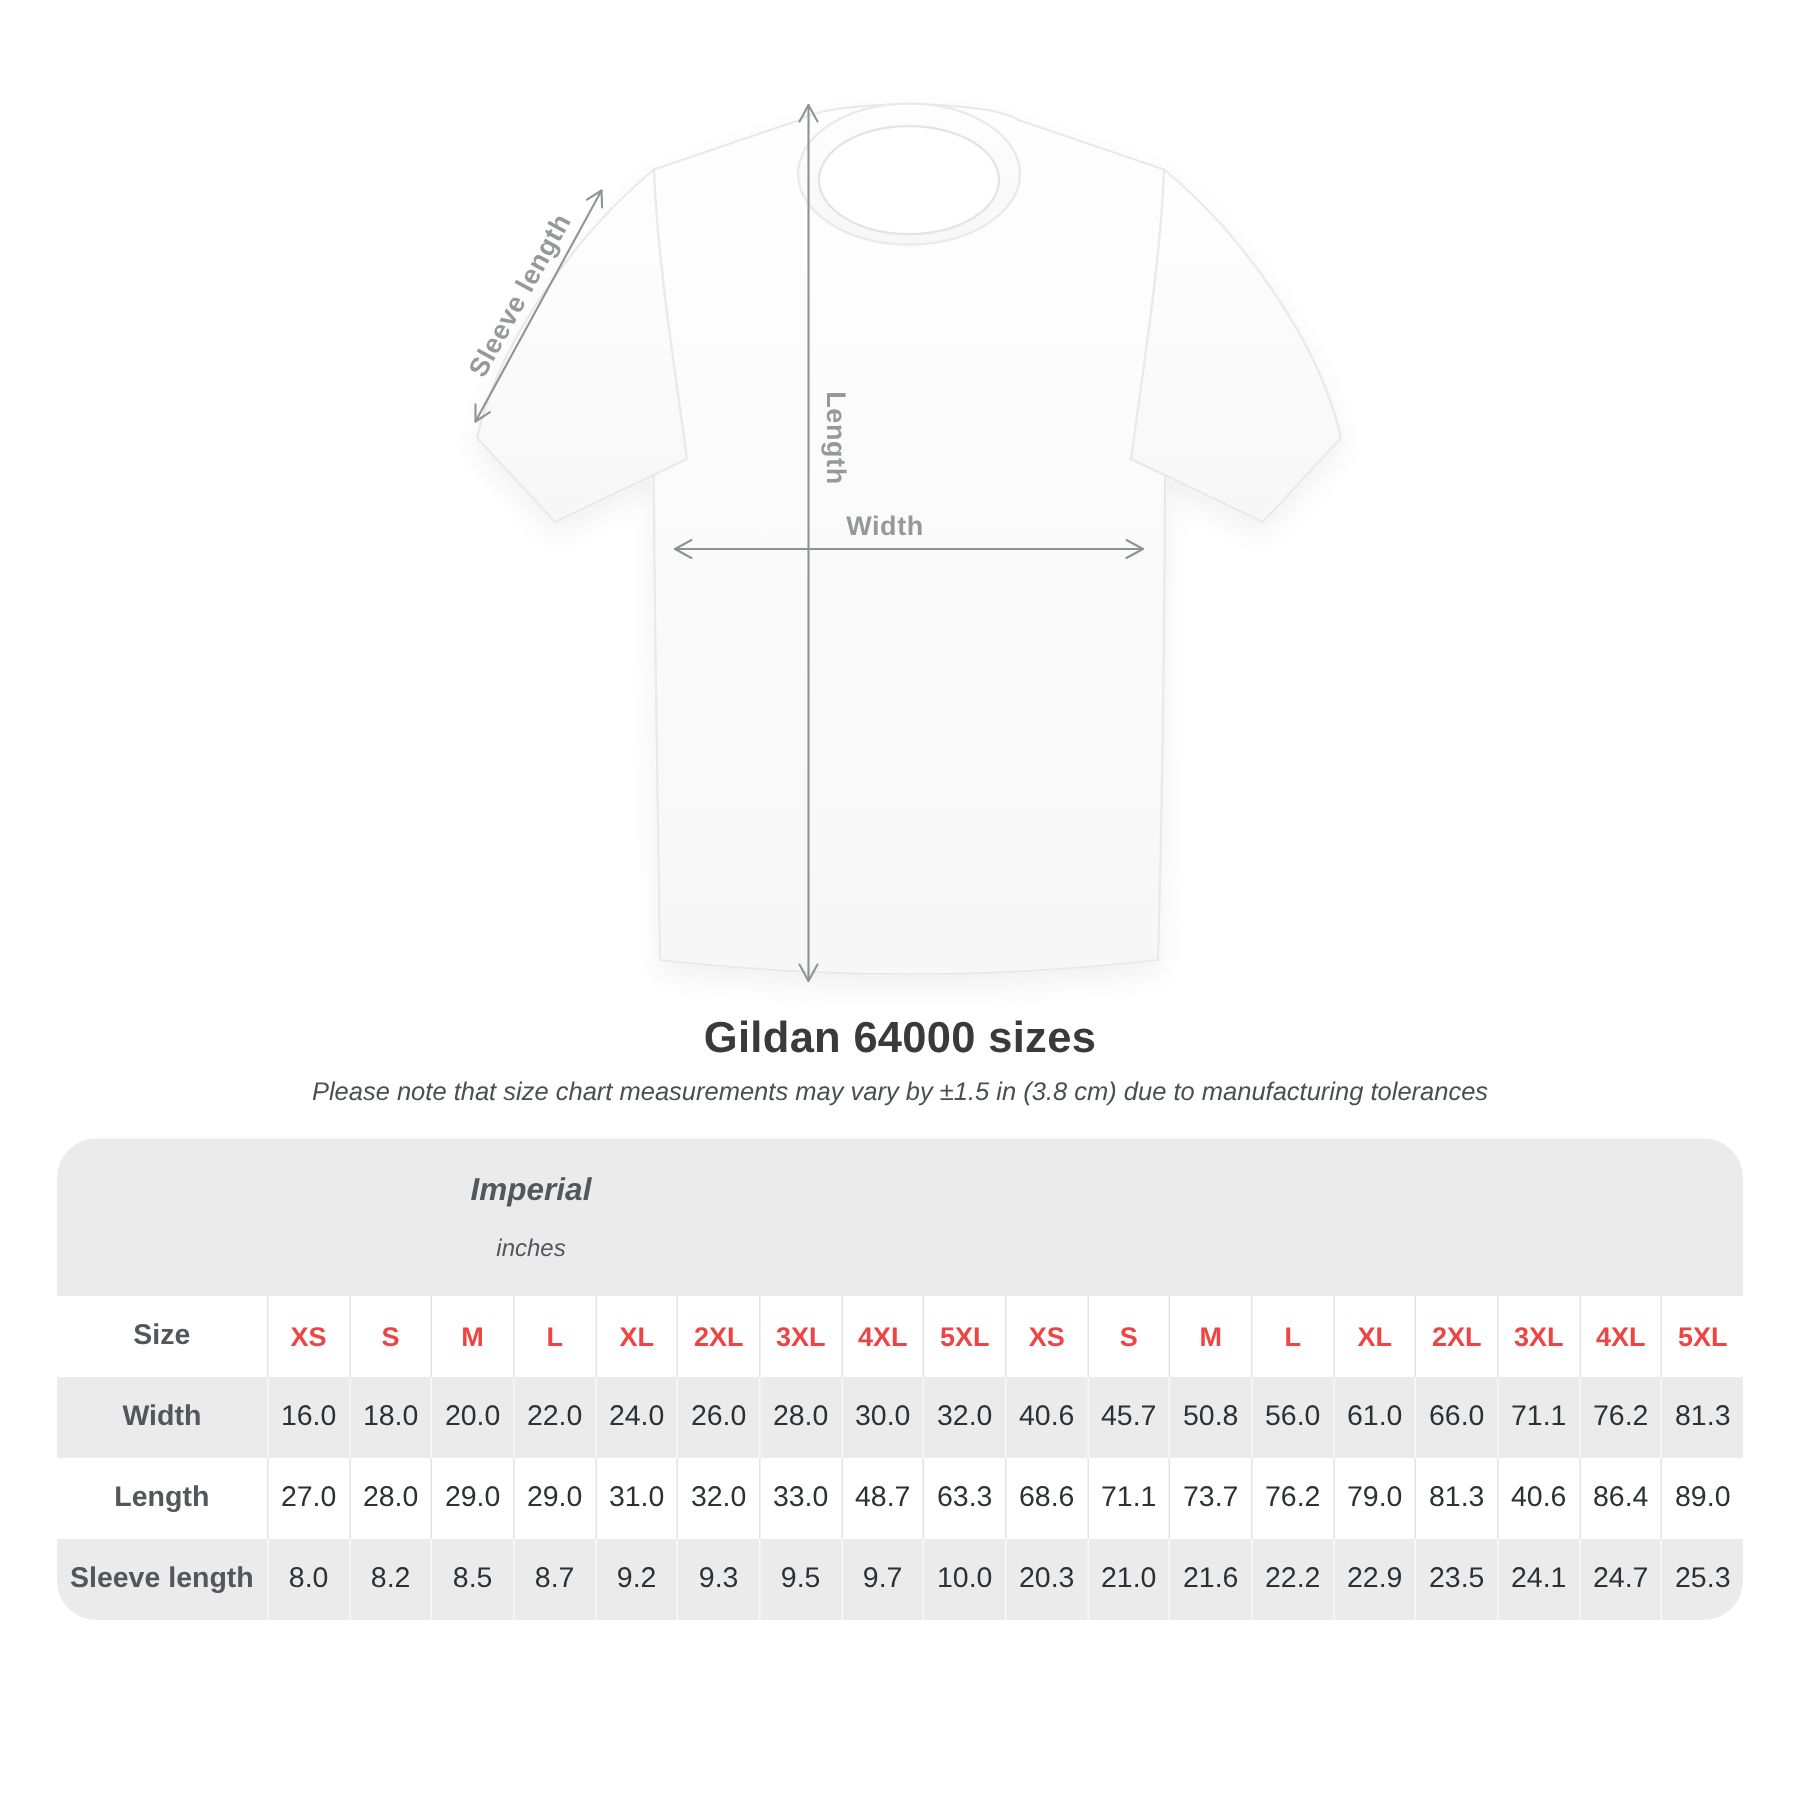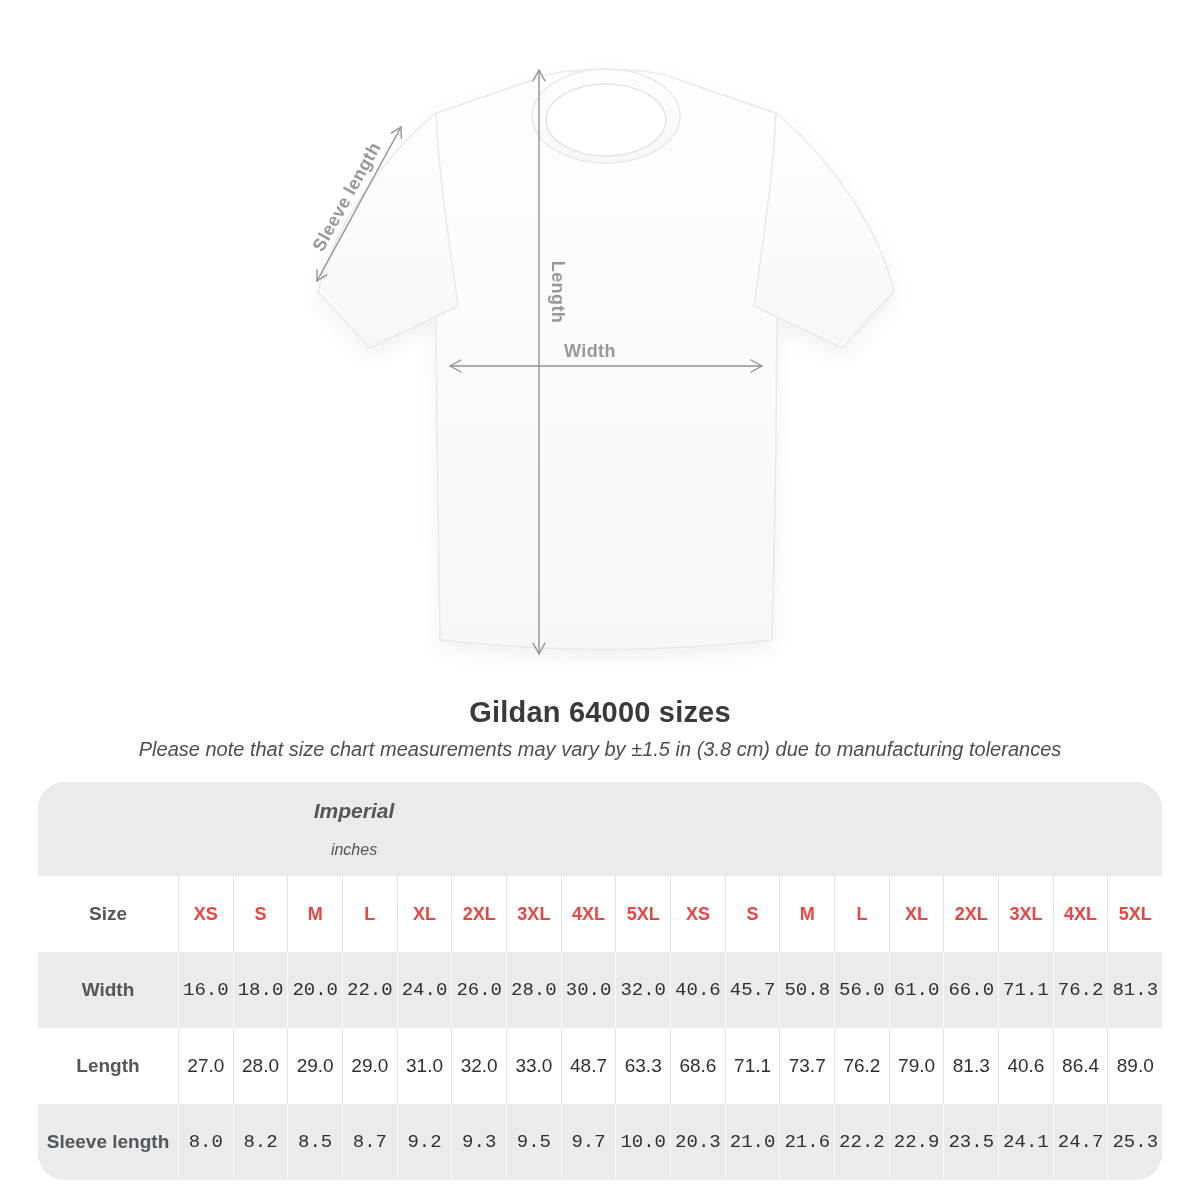--- a/index.html
+++ b/index.html
@@ -16,51 +16,51 @@
     position:absolute; white-space:nowrap;
     font-weight:bold; font-size:18px; letter-spacing:.4px;
     color:#96989b;
   }
   .ann-sleeve { left:347px; top:197px; transform:translate(-50%,-50%) rotate(-61deg); }
   .ann-length { left:557px; top:292px; transform:translate(-50%,-50%) rotate(90deg); }
   .ann-width  { left:590px; top:351px; transform:translate(-50%,-50%); }
 
   
   .page-title {
-    margin:24px 0 0 0; text-align:center;
+    margin:4px 0 0 0; text-align:center;
     font-size:29px; font-weight:bold; color:#3a3a3c; letter-spacing:.2px;
   }
   .page-subtitle {
     margin:9px 0 0 0; text-align:center;
-    font-size:20px; font-style:italic; color:#4b4e52;
+    font-size:17px; font-style:italic; color:#4b4e52;
   }
 
   
   .size-table { width:1124px; margin:21px auto 0 auto; }
   .unit-header {
-    display:flex; height:94px; background:#ebebeb;
+    display:flex; height:105px; background:#ebebeb;
     border-radius:26px 26px 0 0;
   }
   .unit-group {
     display:flex; flex-direction:column; align-items:center; justify-content:center;
   }
   .unit-group.imperial { flex:0 0 632px; }
   .unit-group.metric   { flex:1 1 0; }
   .unit-title { font-size:21px; font-weight:bold; font-style:italic; color:#53565a; }
   .unit-sub   { font-size:16px; font-style:italic; color:#53565a; margin-top:18px; }
 
-  .t-row { display:flex; height:76px; overflow:hidden; }
+  .t-row { display:flex; height:54px; overflow:hidden;justify-content:flex-end; }
   .t-row.plain { background:#ffffff; }
   .t-row.shade { background:#ebebeb; }
   .cell {
     display:flex; align-items:center; justify-content:center;
     box-sizing:border-box;
   }
   .cell + .cell { border-left:1px solid #e3e3e3; }
-  .t-row.shade .cell + .cell { border-left-color:#f9f9f9;font-family:Liberation Mono, monospace; }
+  .t-row.shade .cell + .cell { border-left-color:#f9f9f9; }
   .cell.lbl { flex:0 0 140px; font-weight:bold; font-size:19px; color:#53565a; }
   .cell.sz  { flex:1 1 0; min-width:0; font-weight:bold; font-size:18px; color:#ef4444; }
   .cell.val { flex:1 1 0; min-width:0; font-size:19px; color:#2e3134; }
   #table-body .t-row:last-child { border-radius:0 0 26px 26px; }
 </style>
 </head>
 <body>
 
 <div class="figure">
   <svg width="1200" height="672" viewBox="0 0 1200 672">

